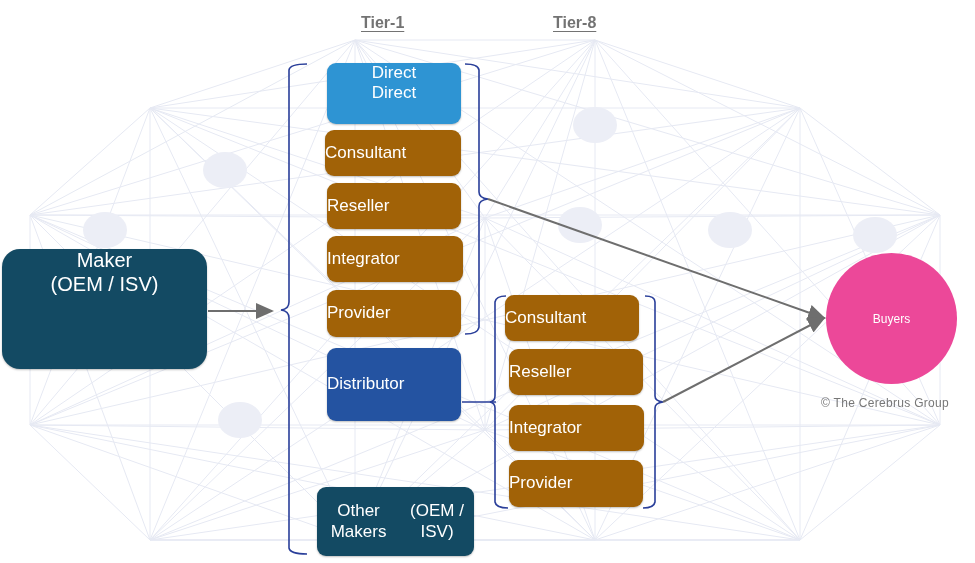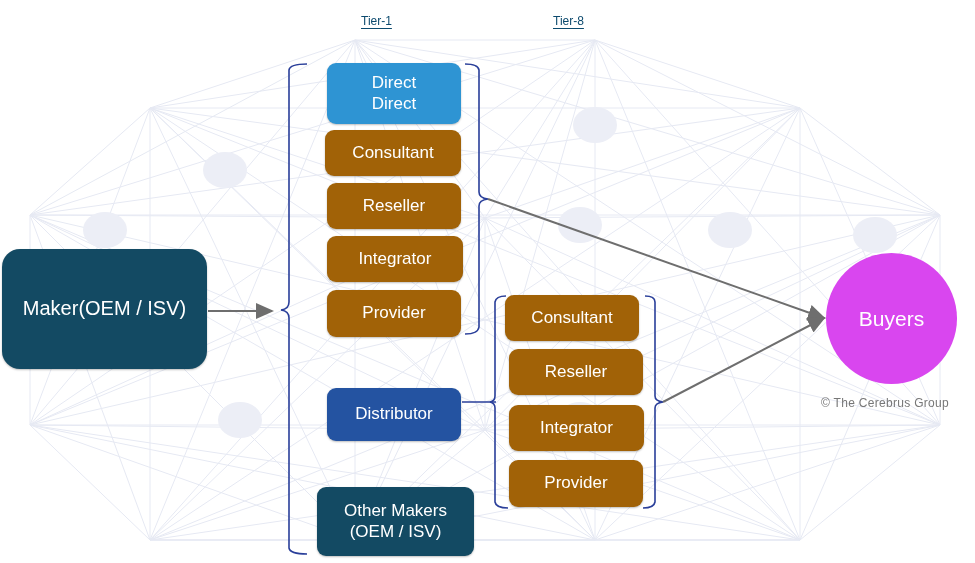--- a/index.html
+++ b/index.html
@@ -1,30 +1,30 @@
 <!DOCTYPE html>
 <html><head>
 <meta charset="utf-8">
 <style>
   html, body { margin: 0; padding: 0; background: #ffffff; }
   body { width: 975px; height: 563px; position: relative; overflow: hidden;
          font-family: "Liberation Sans", sans-serif; }
   #bg { position: absolute; left: 0; top: 0; width: 975px; height: 563px; }
   #links { position: absolute; left: 0; top: 0; width: 975px; height: 563px; }
-  .tier-label { position: absolute; font-weight: normal; font-size: 12px; color: #0c4a6e;
+  .tier-label { position: absolute; font-weight: bold; font-size: 16px; color: #737373;
                 text-decoration: underline; text-underline-offset: 3px; }
-  .box { position: absolute; display: flex; align-items: center; justify-content: center;
+  .box { position: absolute; display: flex; align-items: center; 
          text-align: center; color: #ffffff; border-radius: 9px; line-height: 1.18;
          box-shadow: 0 1px 2px rgba(0,0,0,0.25); }
   .green { background: #a16207; font-size: 17px; }
   .teal { background: #134a63; }
   .lightblue { background: #2e94d3; font-size: 17px; }
   .royal { background: #2453a1; font-size: 17px; }
-  .circle { position: absolute; border-radius: 50%; background: #d946ef; color: #fff;
-            display: flex; align-items: center; justify-content: center; font-size: 21px; }
+  .circle { position: absolute; border-radius: 50%; background: #ec4899; color: #fff;
+            display: flex; align-items: center; justify-content: center; font-size: 12px; }
   .copyright { position: absolute; font-size: 12px; color: #777; letter-spacing: 0.3px; }
 </style>
 </head>
 <body>
 
 <svg id="bg" viewBox="0 0 975 563">
   <g stroke="#e6e9f3" stroke-width="1" fill="none" id="mesh">
       <line x1="150" y1="108" x2="30" y2="215"></line>
       <line x1="150" y1="108" x2="355" y2="40"></line>
       <line x1="150" y1="108" x2="595" y2="40"></line>
@@ -149,35 +149,35 @@
   <path d="M506,296 Q496,296 495,302 L495,396 Q495,401 490,402 Q495,403 495,408 L495,502 Q496,508 508,508" stroke="#2a3f9a" stroke-width="1.6" fill="none"></path>
 
   <path d="M645,296 Q655,296 655,302 L655,396 Q655,401 663,402 Q655,403 655,408 L655,502 Q654,508 643,508" stroke="#2a3f9a" stroke-width="1.6" fill="none"></path>
 
   <line x1="663" y1="402" x2="824" y2="318" stroke="#6e6e6e" stroke-width="2" marker-end="url(#arrowhead)"></line>
 </svg>
 
 <div class="tier-label" style="left:361px; top:14px;">Tier-1</div>
 <div class="tier-label" style="left:553px; top:14px;">Tier-8</div>
 
-<div class="box teal" style="left:2px; top:249px; width:205px; height:120px; font-size:20px; border-radius:18px; flex-direction:row;">
+<div class="box teal" style="left:2px; top:249px; width:205px; height:120px; font-size:20px; border-radius:18px; flex-direction:column;">
   <span>Maker</span>
   <span>(OEM / ISV)</span>
 </div>
 
 <div class="box lightblue" style="left:327px; top:63px; width:134px; height:61px; flex-direction:column;">
   <span>Direct</span>
   <span>Direct</span>
 </div>
 <div class="box green" style="left:325px; top:130px; width:136px; height:46px;">Consultant</div>
 <div class="box green" style="left:327px; top:183px; width:134px; height:46px;">Reseller</div>
 <div class="box green" style="left:327px; top:236px; width:136px; height:46px;">Integrator</div>
 <div class="box green" style="left:327px; top:290px; width:134px; height:47px;">Provider</div>
-<div class="box royal" style="left:327px; top:388px; width:134px; height:53px;">Distributor</div>
-<div class="box teal" style="left:317px; top:487px; width:157px; height:69px; font-size:17px; flex-direction:column;">
+<div class="box royal" style="left:327px; top:348px; width:134px; height:73px;">Distributor</div>
+<div class="box teal" style="left:317px; top:487px; width:157px; height:69px; font-size:17px; ">
   <span>Other Makers</span>
   <span>(OEM / ISV)</span>
 </div>
 
 <div class="box green" style="left:505px; top:295px; width:134px; height:46px;">Consultant</div>
 <div class="box green" style="left:509px; top:349px; width:134px; height:46px;">Reseller</div>
 <div class="box green" style="left:509px; top:405px; width:135px; height:46px;">Integrator</div>
 <div class="box green" style="left:509px; top:460px; width:134px; height:47px;">Provider</div>
 
 <div class="circle" style="left:826px; top:253px; width:131px; height:131px;">Buyers</div>

